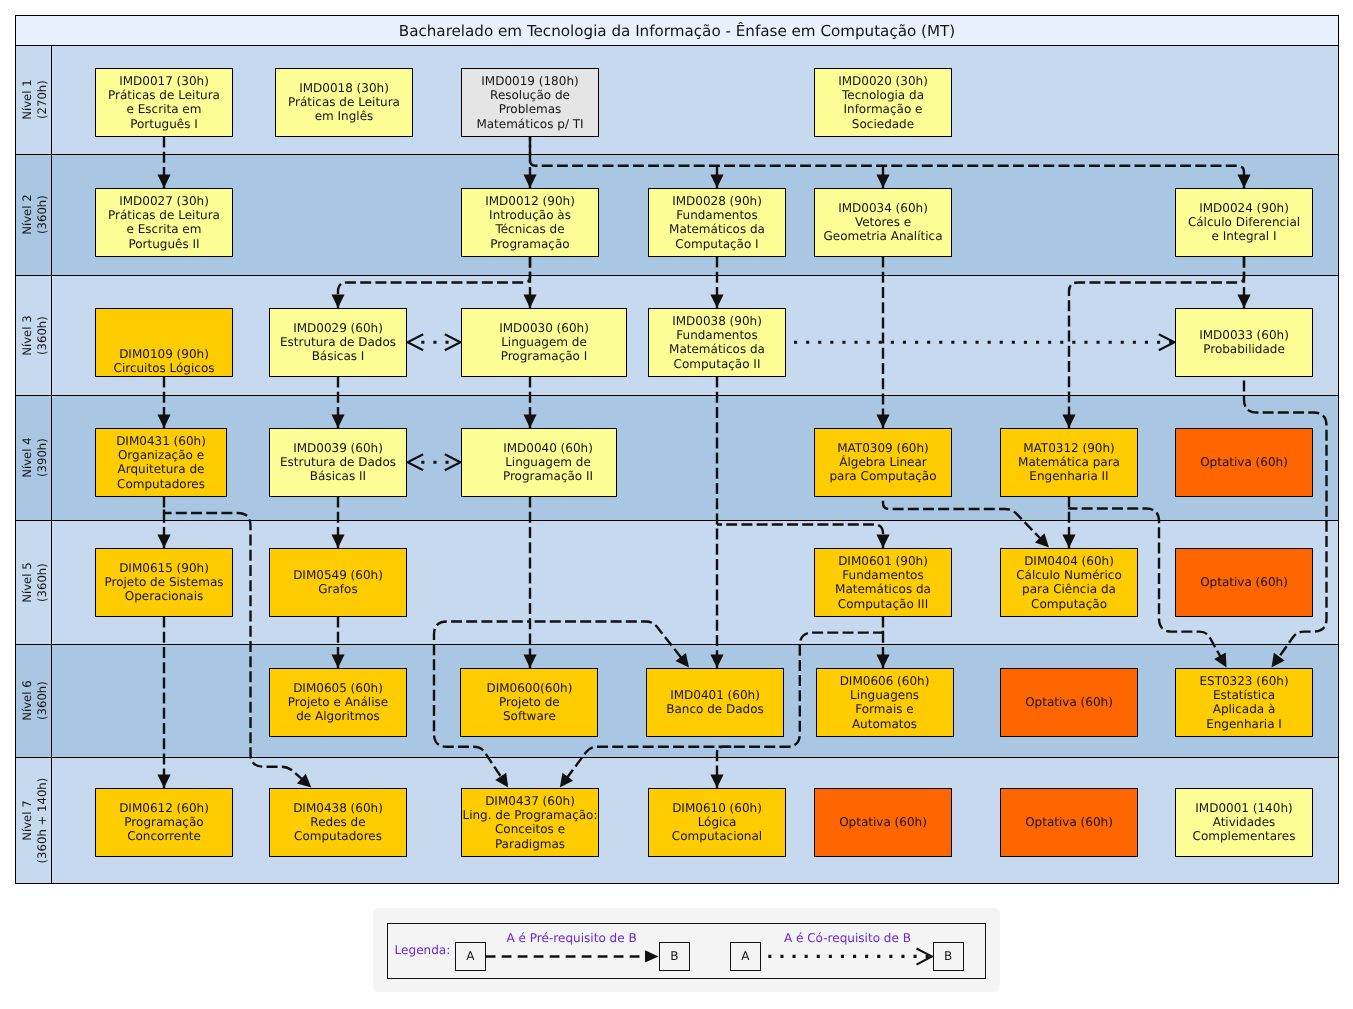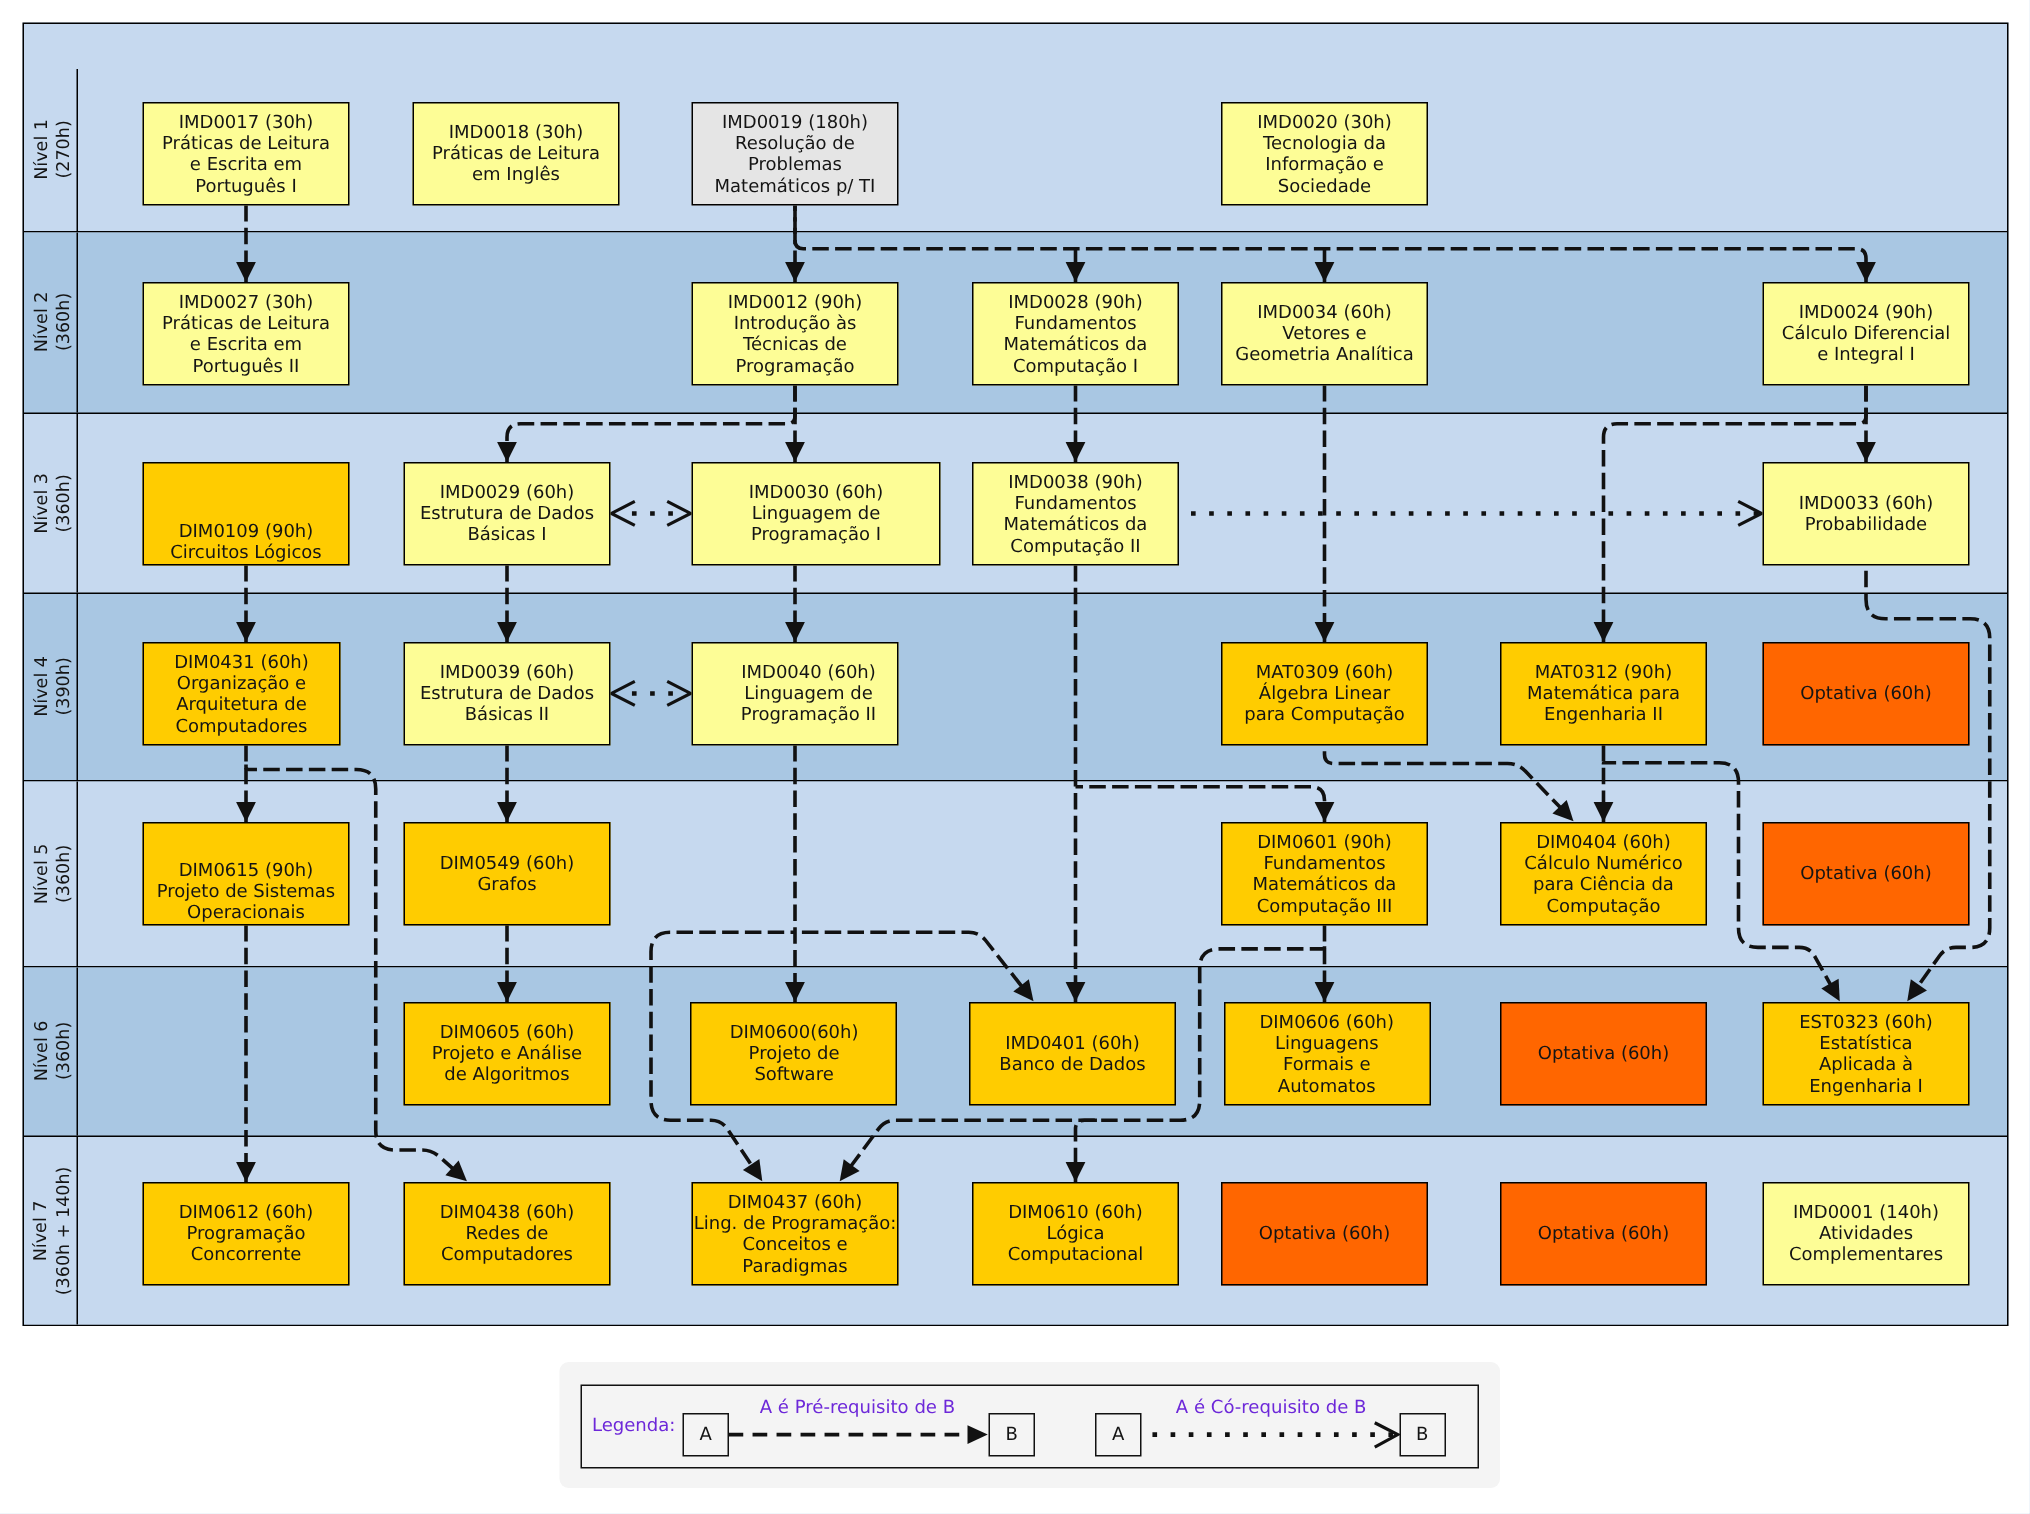--- a/index.html
+++ b/index.html
@@ -32,20 +32,23 @@
   .lg-label{position:absolute;font-size:12.05px;color:#6d28d9;white-space:nowrap;}
   .lg-node{position:absolute;box-sizing:border-box;border:1.4px solid #111;
        background:#f4f4f4;display:flex;align-items:center;justify-content:center;
        font-size:12.05px;color:#141414;}
 </style>
 </head>
 <body>
 
 <div id="stage">
   <div class="grid">
+    <div class="hdr">
+        <span class="hdr-title">Bacharelado em Tecnologia da Informação - Ênfase em Computação (MT)</span>
+      </div>
     <div class="band" style="top:30px;height:109px;background:#c6d9ef;border-bottom:1.7px solid #000;">
       <div class="lvlcell">
           <div class="lvltxt"><span>Nível 1</span><br><span>(270h)</span></div>
         </div>
     </div>
     <div class="band" style="top:139px;height:121px;background:#a9c7e3;border-bottom:1.7px solid #000;">
       <div class="lvlcell">
           <div class="lvltxt"><span>Nível 2</span><br><span>(360h)</span></div>
         </div>
     </div>
@@ -195,33 +198,33 @@
       </div>
    <div class="course" style="left:1175.0px;top:308.0px;width:138.0px;height:68.6px;background:#fdfd96;">
         <div><span>IMD0033 (60h)</span><br><span>Probabilidade</span></div>
       </div>
    <div class="course" style="left:95.0px;top:428.0px;width:132px;height:68.6px;background:#ffcc00;">
         <div><span>DIM0431 (60h)</span><br><span>Organização e</span><br><span>Arquitetura de</span><br><span>Computadores</span></div>
       </div>
    <div class="course" style="left:269.0px;top:428.0px;width:138.0px;height:68.6px;background:#fdfd96;">
         <div><span>IMD0039 (60h)</span><br><span>Estrutura de Dados</span><br><span>Básicas II</span></div>
       </div>
-   <div class="course" style="left:461.0px;top:428.0px;width:138.0px;height:68.6px;background:#fdfd96;padding-left:18px;">
+   <div class="course" style="left:461.0px;top:428.0px;width:156px;height:68.6px;background:#fdfd96;padding-left:18px;">
         <div><span>IMD0040 (60h)</span><br><span>Linguagem de</span><br><span>Programação II</span></div>
       </div>
    <div class="course" style="left:814.0px;top:428.0px;width:138.0px;height:68.6px;background:#ffcc00;">
         <div><span>MAT0309 (60h)</span><br><span>Álgebra Linear</span><br><span>para Computação</span></div>
       </div>
    <div class="course" style="left:1000.0px;top:428.0px;width:138.0px;height:68.6px;background:#ffcc00;">
         <div><span>MAT0312 (90h)</span><br><span>Matemática para</span><br><span>Engenharia II</span></div>
       </div>
    <div class="course" style="left:1175.0px;top:428.0px;width:138.0px;height:68.6px;background:#ff6600;">
         <div><span>Optativa (60h)</span></div>
       </div>
-   <div class="course" style="left:95.0px;top:548.0px;width:138.0px;height:68.6px;background:#ffcc00;align-items:flex-end;">
+   <div class="course" style="left:95.0px;top:548.0px;width:138.0px;height:68.6px;background:#ffcc00;">
         <div><span>DIM0615 (90h)</span><br><span>Projeto de Sistemas</span><br><span>Operacionais</span></div>
       </div>
    <div class="course" style="left:269.0px;top:548.0px;width:138.0px;height:68.6px;background:#ffcc00;">
         <div><span>DIM0549 (60h)</span><br><span>Grafos</span></div>
       </div>
    <div class="course" style="left:814.0px;top:548.0px;width:138.0px;height:68.6px;background:#ffcc00;">
         <div><span>DIM0601 (90h)</span><br><span>Fundamentos</span><br><span>Matemáticos da</span><br><span>Computação III</span></div>
       </div>
    <div class="course" style="left:1000.0px;top:548.0px;width:138.0px;height:68.6px;background:#ffcc00;">
         <div><span>DIM0404 (60h)</span><br><span>Cálculo Numérico</span><br><span>para Ciência da</span><br><span>Computação</span></div>

